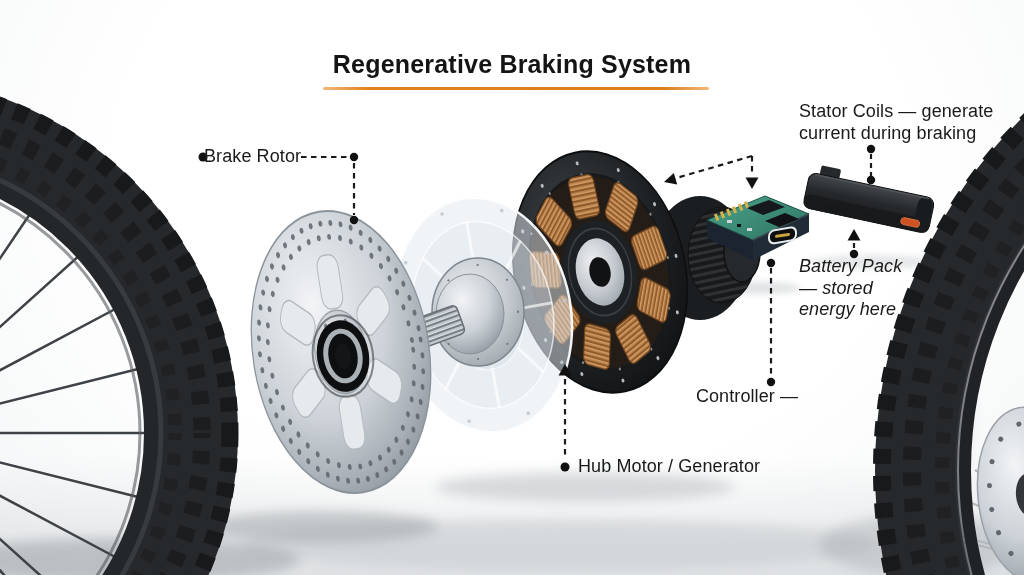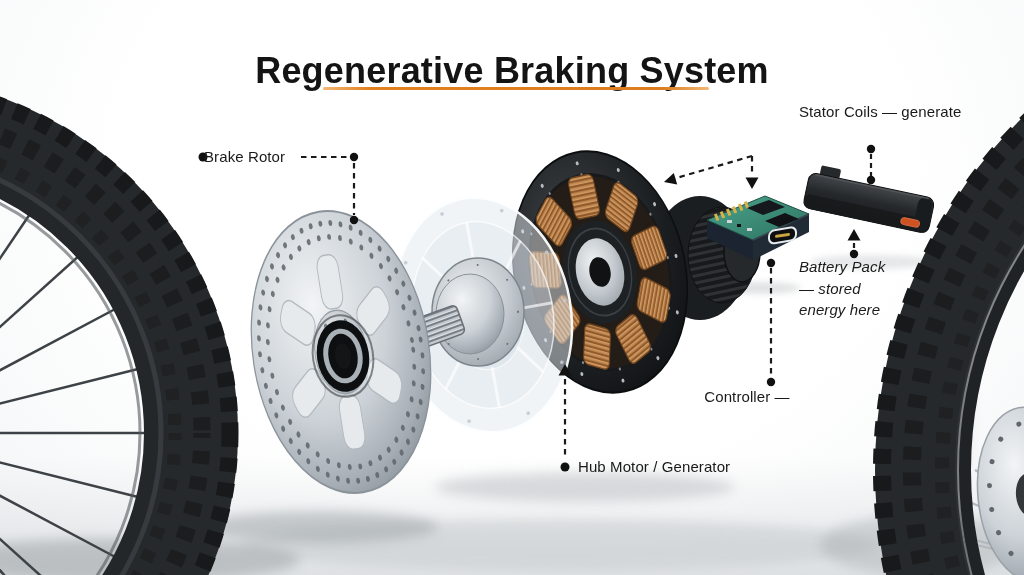--- a/index.html
+++ b/index.html
@@ -3,26 +3,26 @@
 <meta charset="utf-8">
 <style>
   html,body{margin:0;padding:0;}
   body{
     width:1024px;height:575px;overflow:hidden;position:relative;
     font-family:"Liberation Sans", sans-serif;
     background:radial-gradient(ellipse at 50% 30%, #ffffff 55%, #f3f5f6 100%);
   }
   #stage{position:absolute;inset:0;width:1024px;height:575px;}
   .label{
-    position:absolute;color:#1a1a1a;font-size:15px;line-height:21.5px;
+    position:absolute;color:#1a1a1a;font-size:18px;line-height:21.5px;
     letter-spacing:.1px;white-space:nowrap;
   }
   #page-title{
     position:absolute;left:0;right:0;top:50px;text-align:center;
-    font-size:36px;font-weight:700;color:#141414;letter-spacing:.2px;
+    font-size:25px;font-weight:700;color:#141414;letter-spacing:.2px;
   }
   #title-underline{
     position:absolute;left:323px;top:87px;width:386px;height:3px;border-radius:2px;
     background:linear-gradient(90deg,#f2b877 0%,#e2811f 12%,#db7d1e 88%,#f2b877 100%);
   }
   .svg-layer{position:absolute;left:0;top:0;}
 </style>
 </head>
 <body>
 
@@ -336,20 +336,21 @@
 
 <div id="page-title">Regenerative Braking System</div>
 <div id="title-underline"></div>
 
 <div class="label" style="left:204px;top:146px;">
   <span>Brake Rotor</span>
 </div>
 
 <div class="label" style="left:799px;top:101px;">
   <div>Stator Coils — generate</div>
+  <div>current during braking</div>
 </div>
 
 <div class="label" style="left:799px;top:256px;font-style:italic;">
   <div>Battery Pack</div>
   <div>— stored</div>
   <div>energy here</div>
 </div>
 
 <div class="label" style="left:676px;top:386px;width:142px;text-align:center;">
   <div>Controller —</div>

